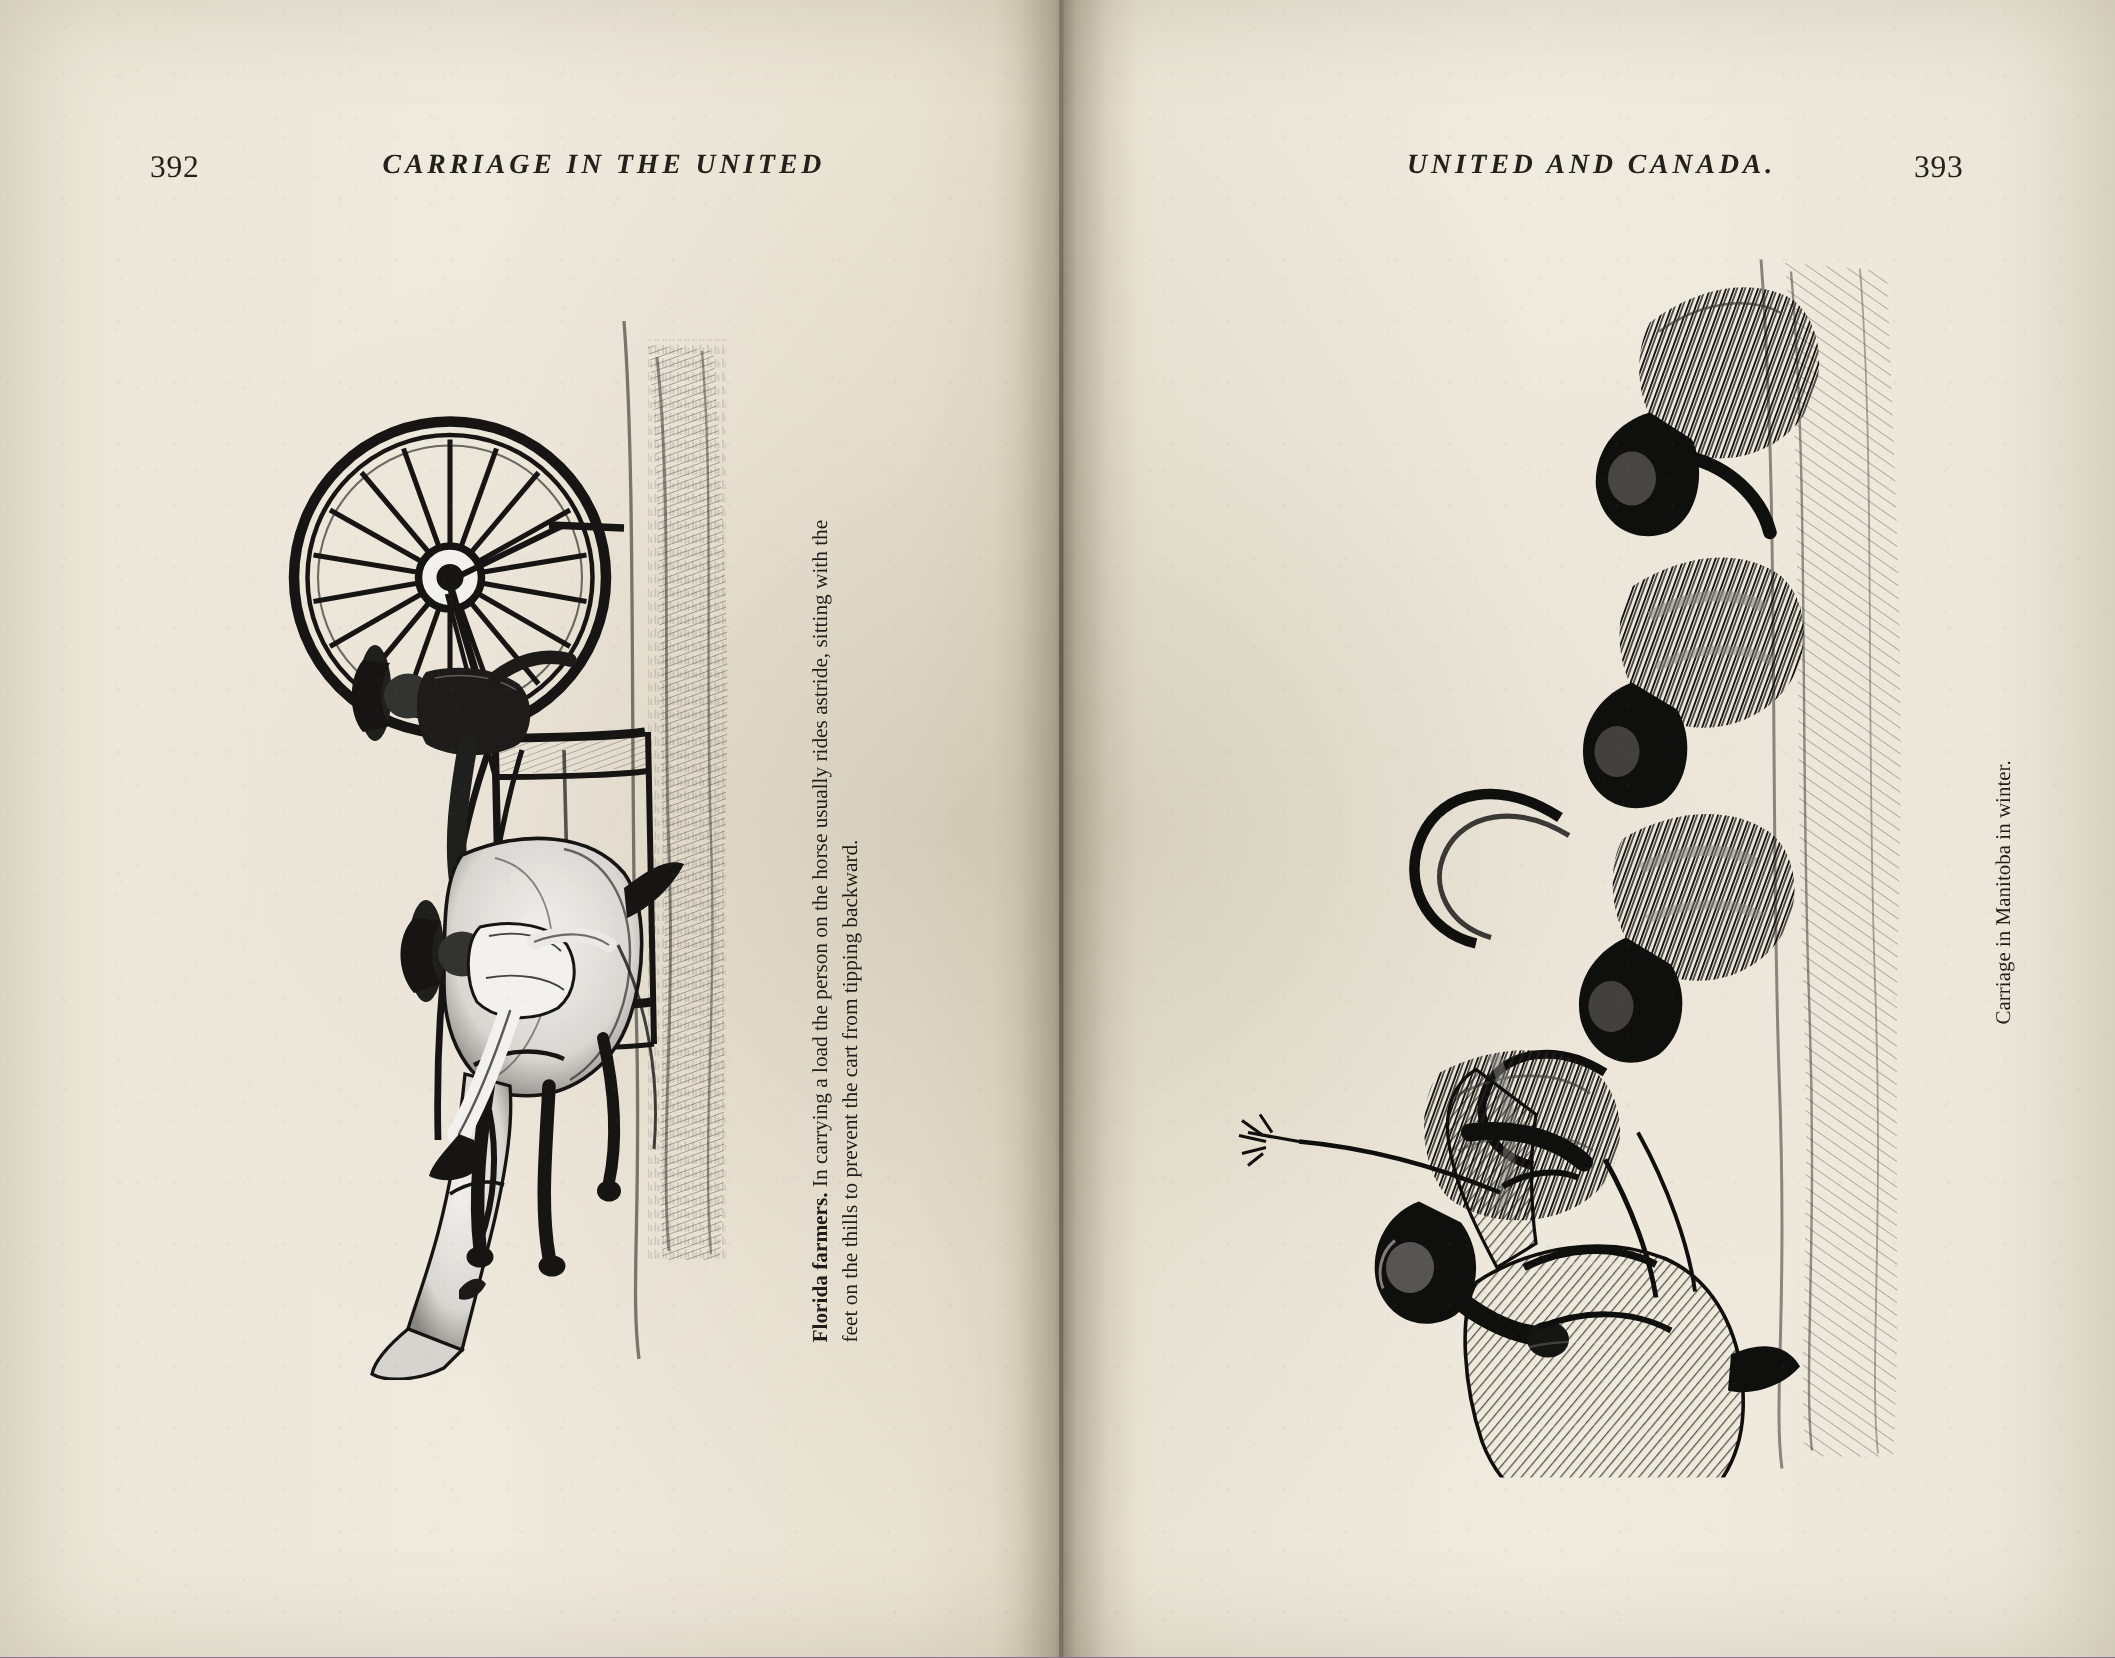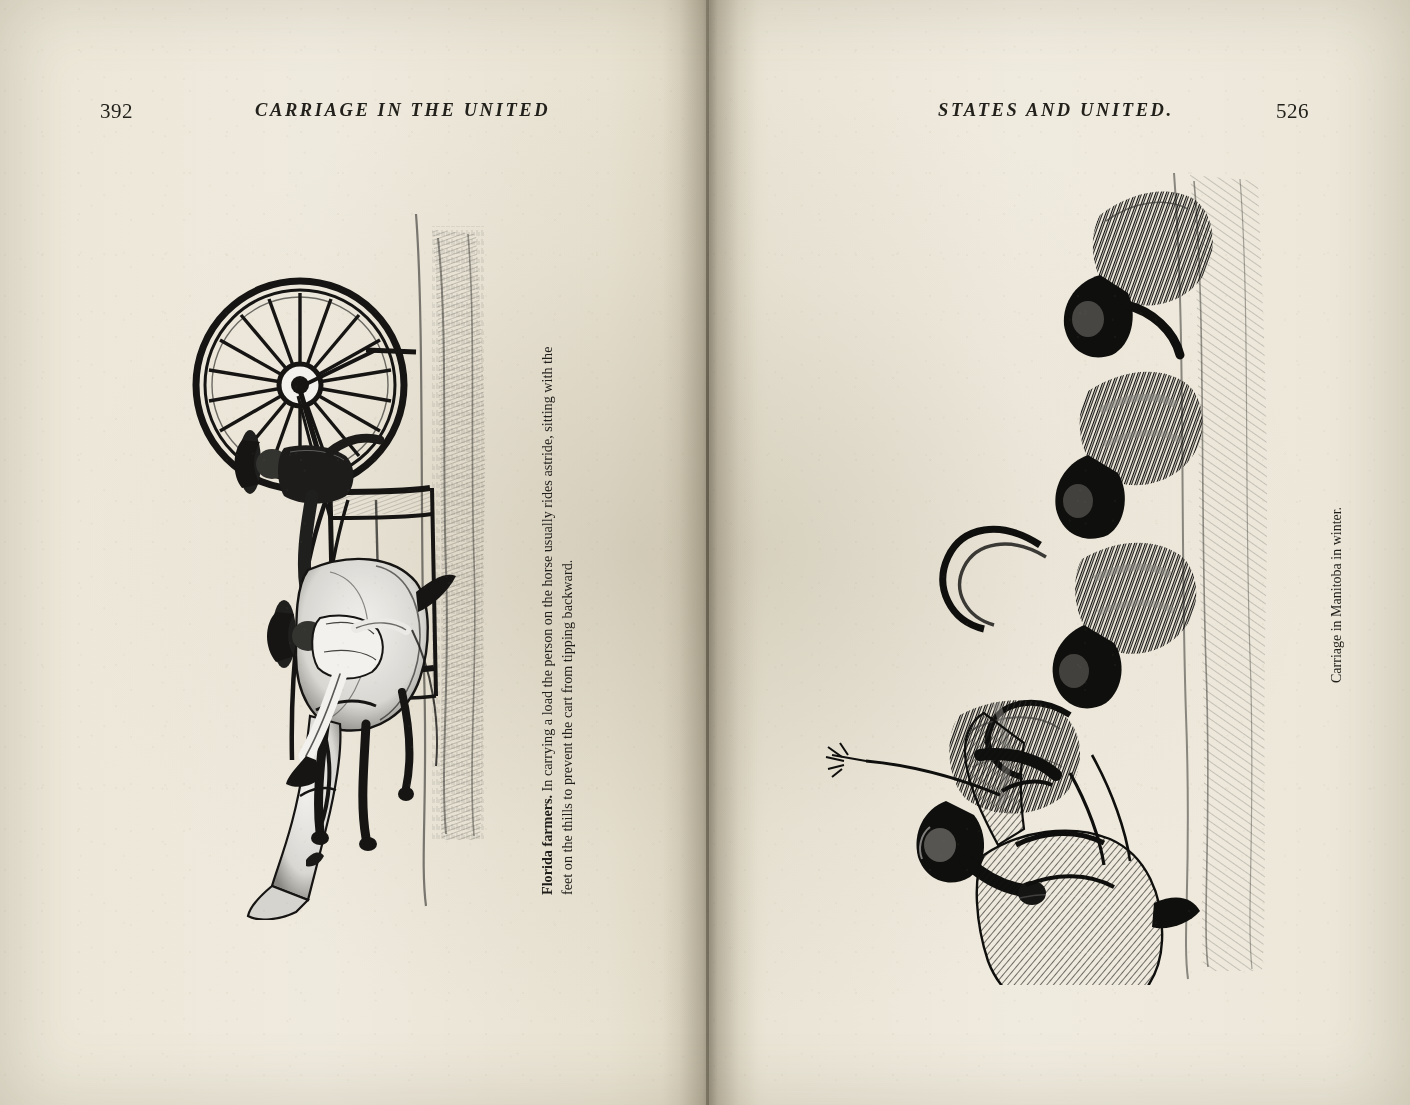--- a/index.html
+++ b/index.html
@@ -382,22 +382,22 @@
         <path d="M300 618 C318 650 330 684 334 710" stroke-width="3.2"></path>
         <path d="M322 600 C342 636 356 676 360 706" stroke-width="2.6"></path>
       </g>
 
       <path d="M214 880 C252 896 316 900 370 886" stroke="#2d2a22" stroke-width="6" fill="none" opacity=".35"></path>
     </svg>
   </div>
 
   <div class="folio" id="folio-left">392</div>
   <div class="runhead" id="runhead-left">CARRIAGE IN THE UNITED</div>
-  <div class="runhead" id="runhead-right">STATES AND UNITED.</div>
-  <div class="folio" id="folio-right">526</div>
+  <div class="runhead" id="runhead-right">UNITED AND CANADA.</div>
+  <div class="folio" id="folio-right">393</div>
 
   <div class="caption" id="cap-left-l1"><b>Florida farmers.</b>   In carrying a load the person on the horse usually rides astride, sitting with the</div>
   <div class="caption" id="cap-left-l2">feet on the thills to prevent the cart from tipping backward.</div>
   <div class="caption" id="cap-right">Carriage in Manitoba in winter.</div>
 
   <div class="paper-grain"></div>
   <div class="gutter"></div>
   <div class="gutter-line"></div>
   <div class="edge-shade"></div>
 

